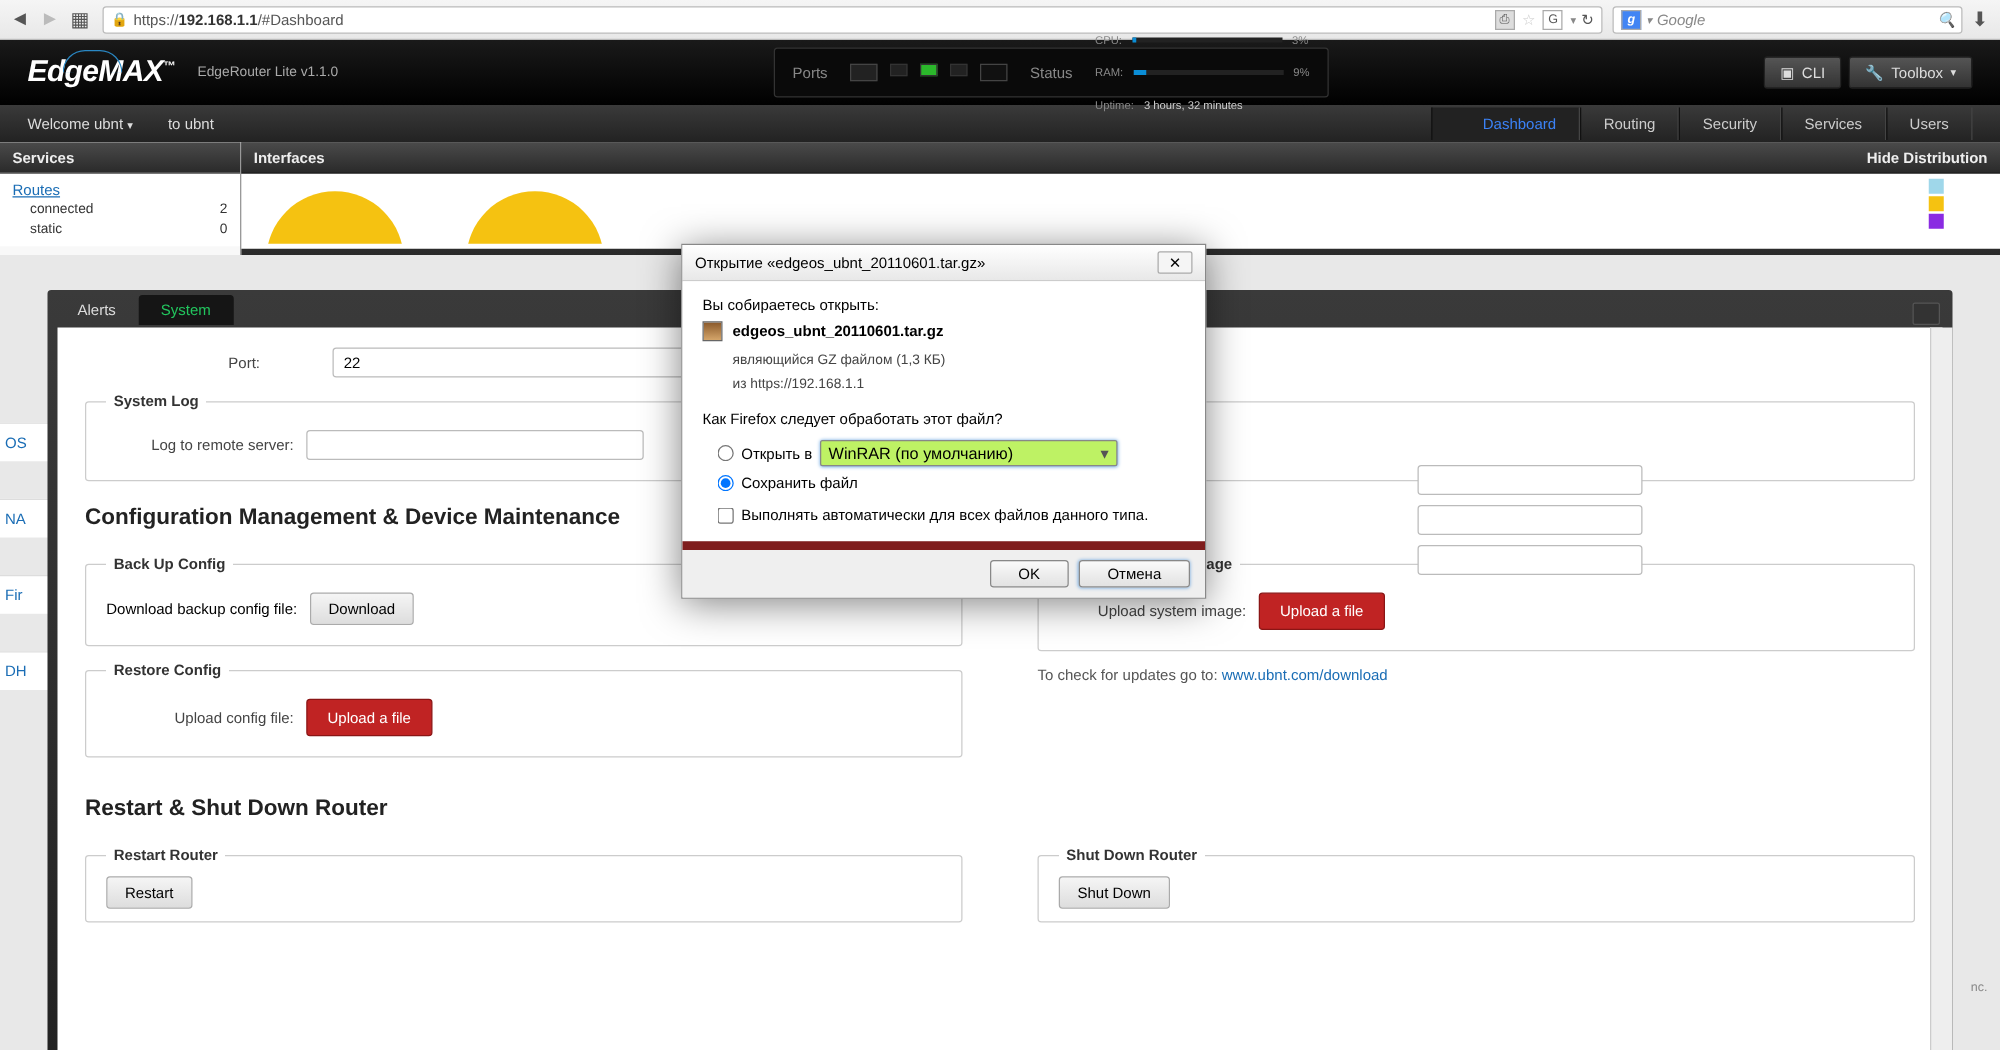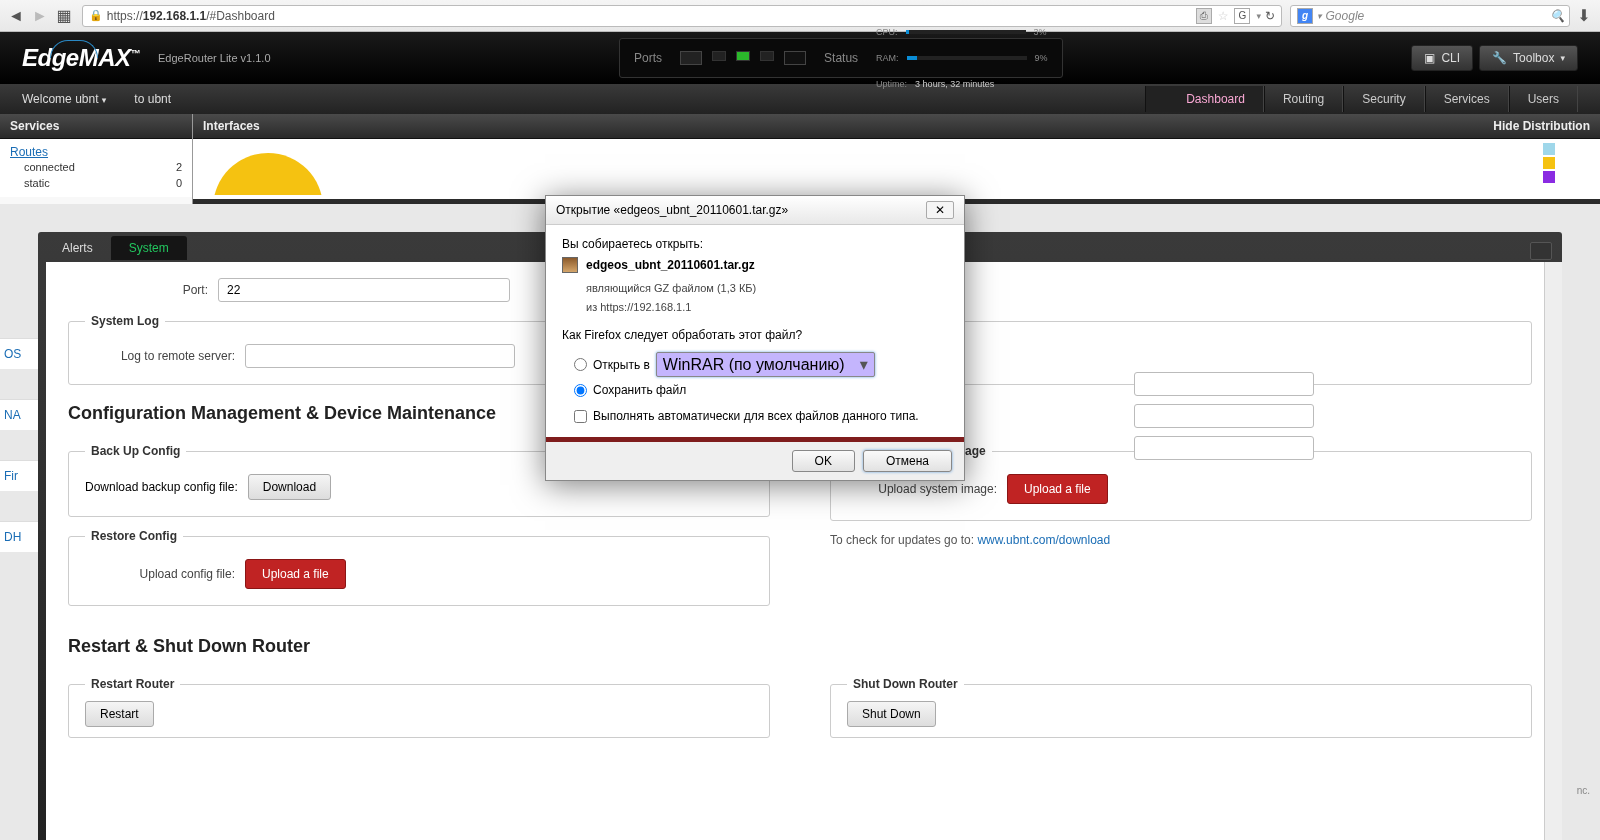--- a/index.html
+++ b/index.html
@@ -31,21 +31,21 @@
 .stat-bar { width:120px; height:4px; background:#222; position:relative; }
 .stat-bar-fill { height:100%; background:#0a8dd6; }
 .tool-btns { margin-left:auto; display:flex; gap:6px; }
 .tool-btn { background:linear-gradient(#555,#333); border:1px solid #222; border-radius:3px; color:#ddd; font-size:12px; padding:5px 12px; display:flex; align-items:center; gap:6px; cursor:pointer; }
 
 
 .sec-bar { height:30px; background:linear-gradient(#3a3a3a,#222); display:flex; align-items:center; padding:0 22px; color:#ddd; font-size:12px; }
 .welcome { margin-right:28px; }
 .nav-tabs { margin-left:auto; display:flex; }
 .nav-tab { padding:6px 18px; color:#ccc; border-left:1px solid #111; border-right:1px solid #444; cursor:pointer; font-size:12px; }
-.nav-tab.active { background:#222; color:#f9a8d4;padding-left:40px; }
+.nav-tab.active { background:#222; color:#3b82f6;padding-left:40px; }
 
 
 .panels { display:flex; height:90px; background:linear-gradient(#4a4a4a,#2a2a2a); color:#fff; }
 .panel-left { width:193px; background:#f8f8f8; border-right:1px solid #999; }
 .panel-hdr { background:linear-gradient(#4a4a4a,#2a2a2a); color:#eee; font-size:12px; font-weight:bold; padding:5px 10px; border-bottom:1px solid #111; }
 .panel-body { padding:6px 10px; font-size:11px; color:#333; background:#fff; }
 .route-link { color:#1a6db5; text-decoration:underline; font-size:12px; }
 .route-row { display:flex; justify-content:space-between; padding:2px 0 2px 14px; }
 .panel-right { flex:1; position:relative; }
 .panel-right .panel-hdr { display:flex;align-items:center; }
@@ -89,24 +89,24 @@
 .dl-dialog { position:absolute; left:545px; top:195px; width:420px; background:#f4f4f4; border:1px solid #888; box-shadow:0 4px 30px rgba(0,0,0,0.5); font-size:12px; z-index:100; }
 .dl-title { background:linear-gradient(#fff,#e8e8e8); padding:5px 10px; border-bottom:1px solid #ccc; display:flex; align-items:center; }
 .dl-close { margin-left:auto; width:28px; height:18px; border:1px solid #aaa; border-radius:2px; background:#f5f5f5; display:flex; align-items:center; justify-content:center; font-size:12px; cursor:pointer; }
 .dl-body { padding:12px 16px 8px; background:#fff; }
 .dl-file { display:flex; align-items:center; gap:8px; margin:6px 0; }
 .dl-icon { width:16px; height:16px; background:linear-gradient(#8b5a2b,#d4a56a); border:1px solid #666; }
 .dl-meta { margin-left:24px; color:#444; font-size:11px; line-height:1.7; }
 .dl-q { margin:12px 0 10px; }
 .dl-opts { margin-left:12px; }
 .dl-opt { display:flex; align-items:center; gap:6px; margin:6px 0; }
-.dl-select { border:1px solid #888; border-radius:2px; padding:2px 6px; width:219px; font-size:16px; background:#c4b5fd; display:flex; align-items:center; box-shadow:0 0 3px #6aa5e0; }
+.dl-select { border:1px solid #888; border-radius:2px; padding:2px 6px; width:238px; font-size:13px; background:#bef264; display:flex; align-items:center; box-shadow:0 0 3px #6aa5e0; }
 .dl-select::after { content:"▾"; margin-left:auto; color:#555; }
 .dl-chk { margin:12px 0 6px 12px; display:flex; gap:6px; align-items:center; }
-.dl-btns { border-top:5px solid #7f1d1d; padding:8px 12px; display:flex; justify-content:flex-end; gap:8px; background:#efefef; }
+.dl-btns { border-top:7px solid #7f1d1d; padding:8px 12px; display:flex; justify-content:flex-end; gap:8px; background:#efefef; }
 .dl-btn { border:1px solid #888; border-radius:3px; padding:3px 22px; font-size:12px; background:linear-gradient(#fafafa,#e2e2e2); cursor:pointer; }
 .dl-btn.cancel { box-shadow:0 0 3px #6aa5e0; }
 
 .footer-inc { position:absolute; right:10px; bottom:44px; font-size:10px; color:#888; }
 input[type=radio],input[type=checkbox] { margin:0; }
 </style>
 </head>
 <body>
 
 <div class="browser-bar">
@@ -212,20 +212,24 @@
         </div>
     </div>
   </div>
   <div class="panel-right">
     <div class="panel-hdr">
         <span>Interfaces</span>
         <span>Hide Distribution</span>
       </div>
     <div class="chart-area">
       <div class="pie">
+          <div>RX</div>
+          <div class="pie-circle"></div>
+        </div>
+      <div class="pie">
           <div>TX</div>
           <div class="pie-circle"></div>
         </div>
       <div class="legend">
         <div class="leg-row">
             <div class="leg-sw" style="background:#9fd7ea"></div>
             <span>Port 0</span>
           </div>
         <div class="leg-row">
             <div class="leg-sw" style="background:#f5c211"></div>
@@ -249,21 +253,21 @@
 
 <div class="modal-bg">
   <div class="modal-tabs">
     <div class="modal-tab">Alerts</div>
     <div class="modal-tab active">System</div>
     <div class="modal-close"></div>
   </div>
   <div class="modal-content">
     <div class="form-row" style="margin-left:80px">
       <div class="form-label" style="width:60px">Port:</div>
-      <input class="text-input" style="width: 292px;" value="22">
+      <input class="text-input" style="width: 292px; margin-left: 48px;" value="22">
     </div>
 
     <fieldset>
       <legend>System Log</legend>
       <div class="form-row">
         <div class="form-label">Log to remote server:</div>
         <input class="text-input" style="width: 270px;">
       </div>
     </fieldset>
 

